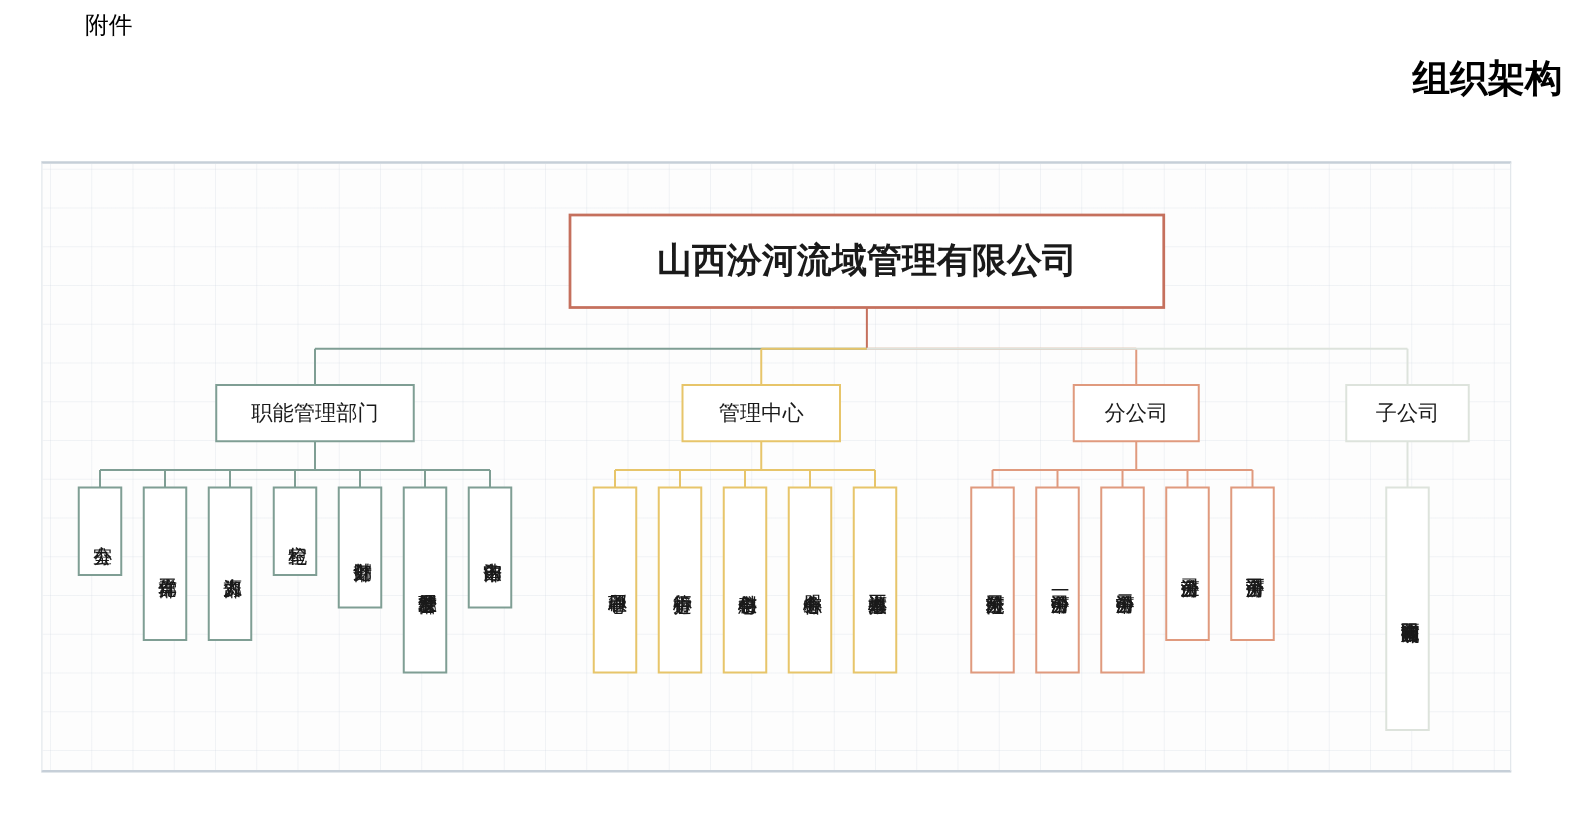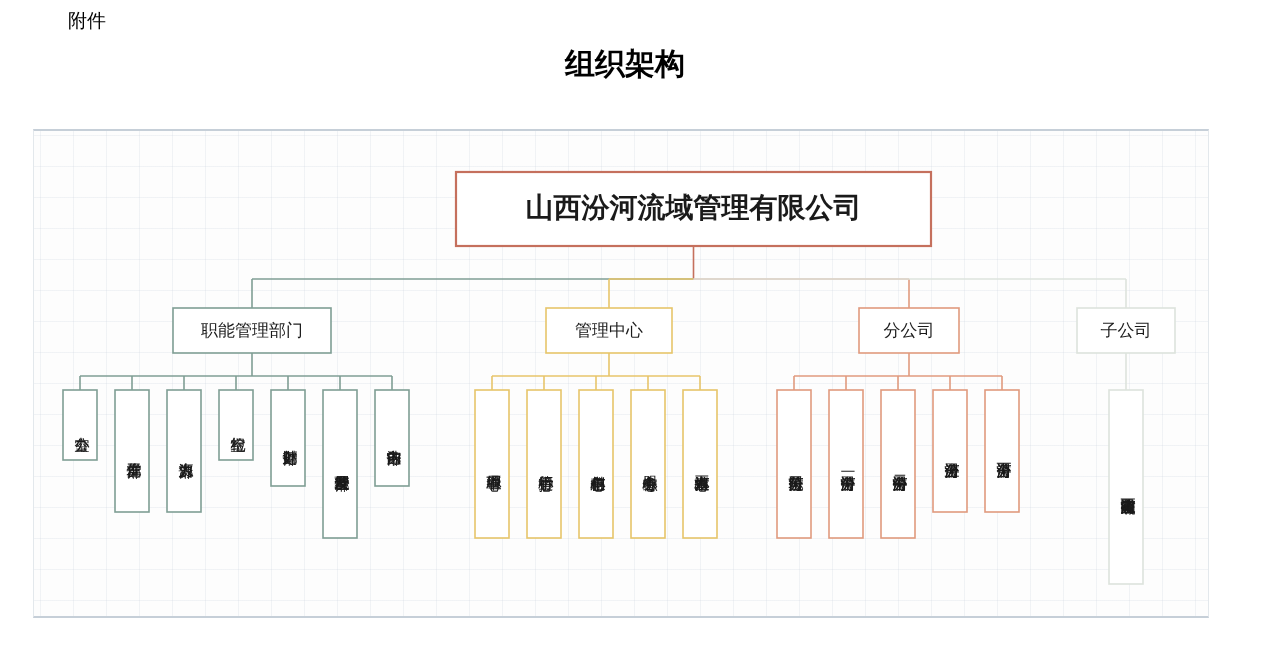--- a/index.html
+++ b/index.html
@@ -24,21 +24,21 @@
     font-family: "Liberation Serif", "DejaVu Serif", serif;
     color: #000000;
     white-space: nowrap;
     margin-left: 32px;
   }
   #chart-title {
     position: absolute;
     left: 0;
     top: 44px;
     width: 1250px;
-    text-align: center;
+    text-align: right;
     font-size: 30px;
     line-height: 40px;
     font-family: "Liberation Serif", "DejaVu Serif", serif;
     font-weight: bold;
     color: #000000;
   }
   #diagram-frame {
     position: absolute;
     left: 33px;
     top: 129px;

